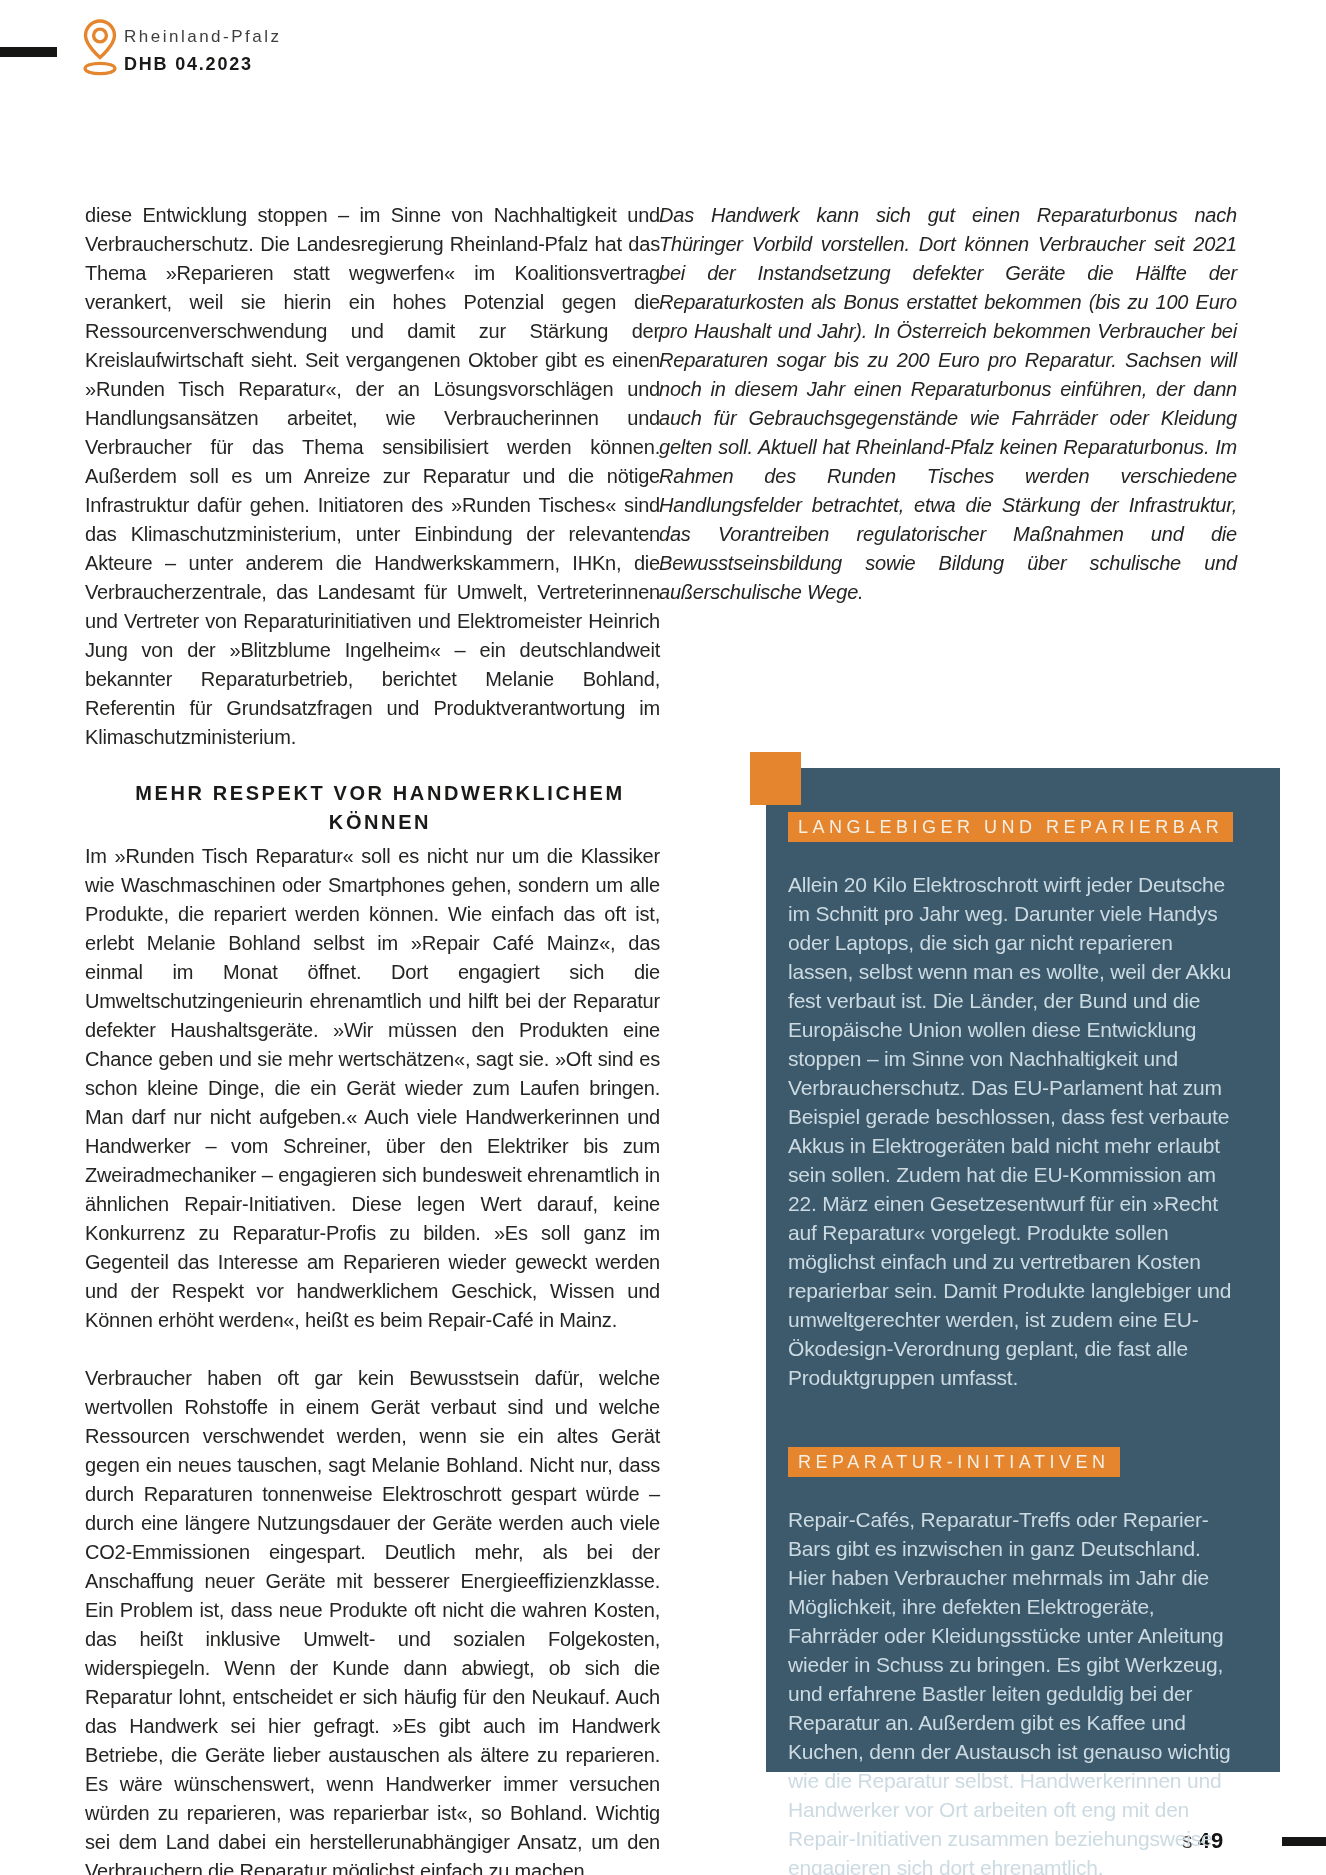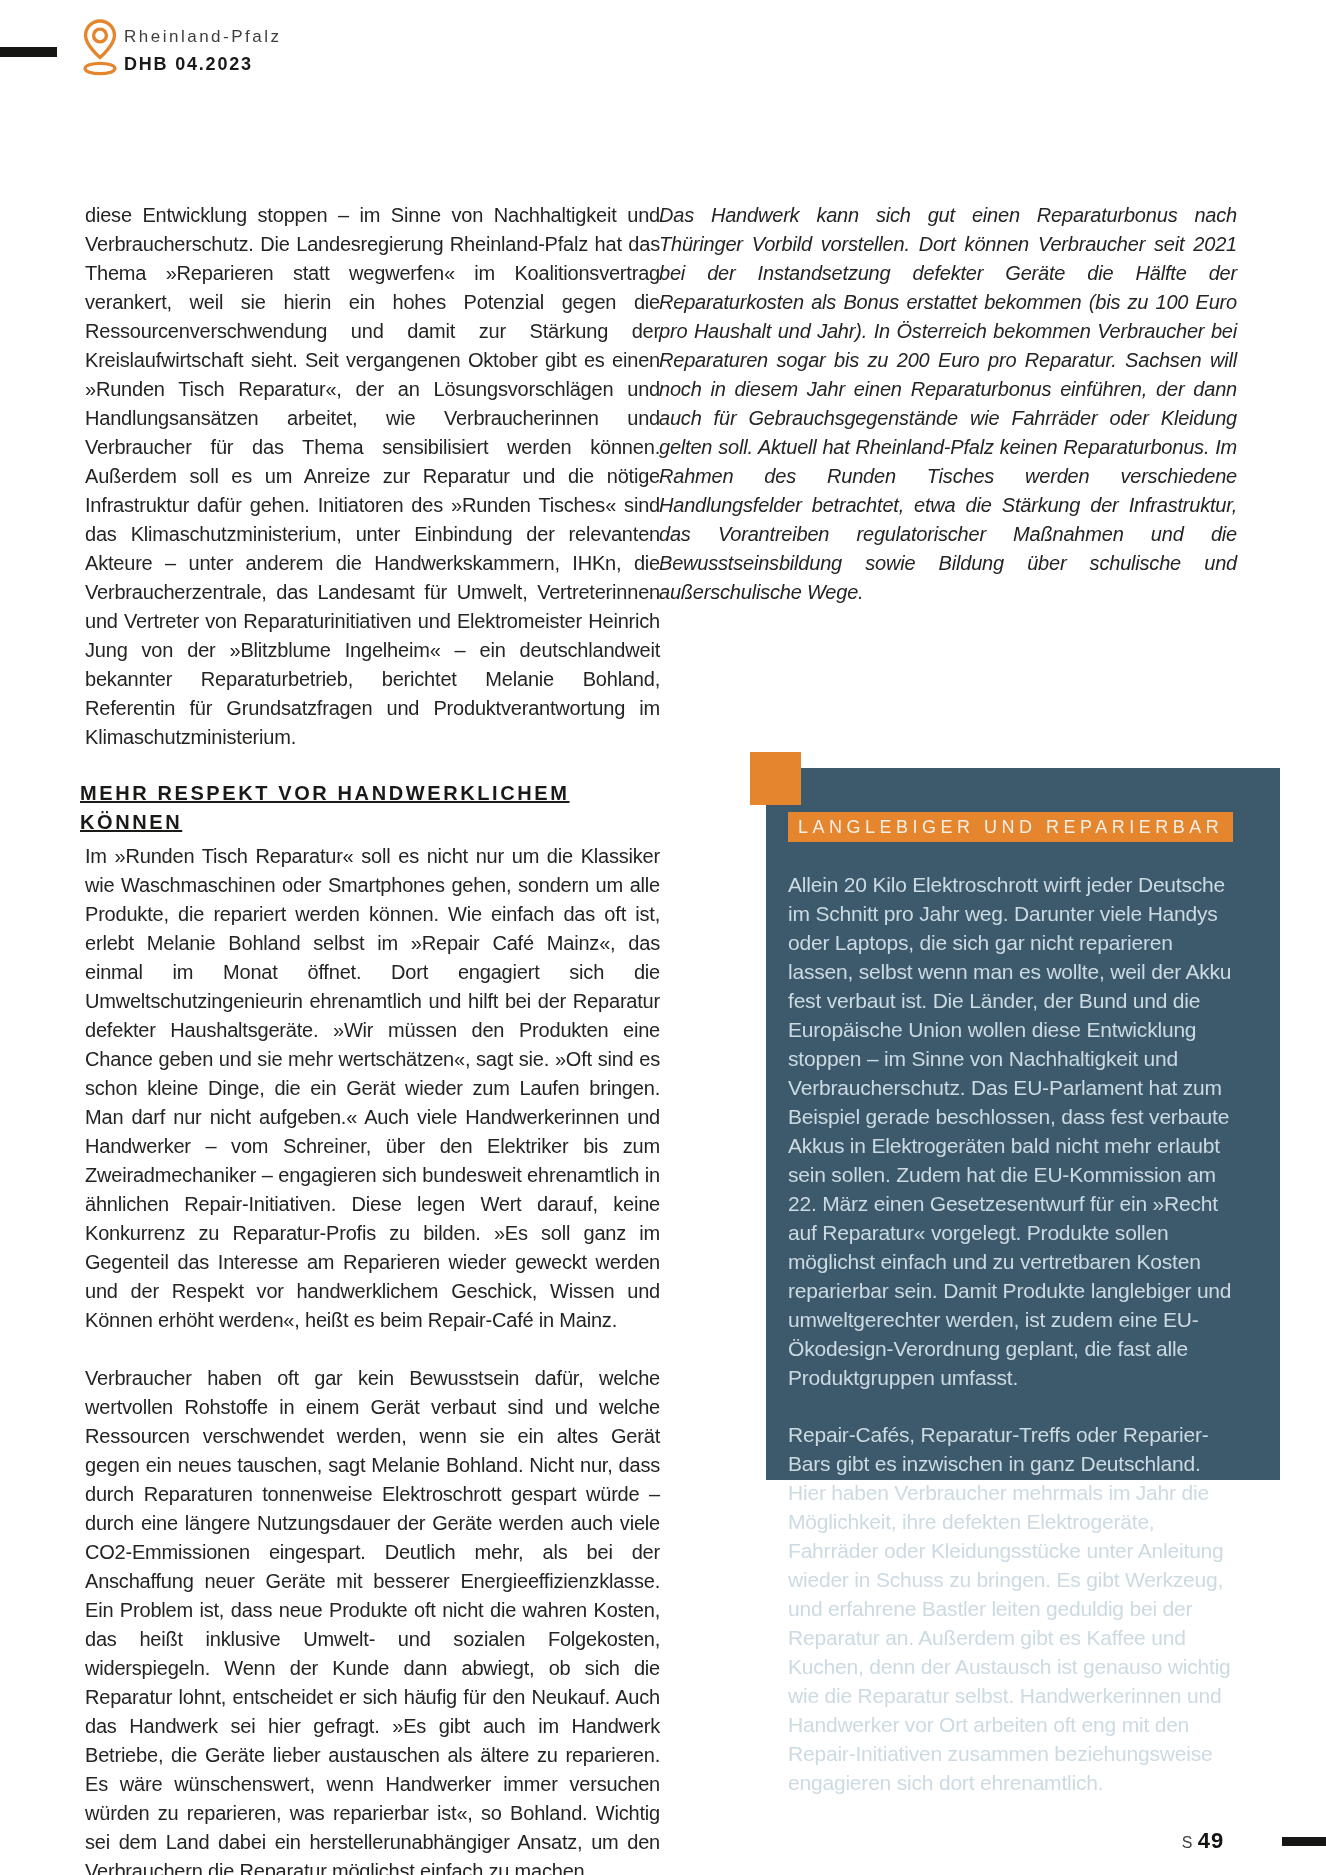--- a/index.html
+++ b/index.html
@@ -14,26 +14,26 @@
   .header-region{font-size:17px;letter-spacing:2.5px;color:#3e3e3d;}
   .header-issue{font-size:18px;font-weight:bold;letter-spacing:1.8px;color:#1a1a18;margin-top:7px;}
   
   .col{position:absolute;top:196px;font-size:20px;line-height:29px;text-align:justify;letter-spacing:-0.2px;}
   .col-left{left:80px;width:585px;}
   .col-right{left:654px;width:588px;font-style:italic;}
   .col p{margin:5px;}
   .col p + p{margin-top:29px;}
   .subhead{
     font-size:20px;font-weight:bold;letter-spacing:2.6px;color:#1a1a18;
-    margin:27px 0 5px 0;text-align:left;text-decoration:underline;
+    margin:27px 0 5px 15px;text-align:center;
   }
   
   .accent-square{position:absolute;left:750px;top:752px;width:51px;height:53px;background:#e5862e;z-index:3;}
   .info-box{
-    position:absolute;left:766px;top:768px;width:514px;height:712px;z-index:2;
+    position:absolute;left:766px;top:768px;width:514px;height:1004px;z-index:2;
     background:#3d5a6c;box-sizing:border-box;padding:44px 30px 0 22px;
   }
   .box-label{
     display:inline-block;background:#e5862e;color:#f6efe6;
     font-size:18px;letter-spacing:4.5px;padding:5px 10px 4px 10px;white-space:nowrap;
   }
   .box-label-2{margin-top:55px;}
   .box-text{
     margin:28px 15px 0 0;font-size:21px;line-height:29px;color:#ccdae2;
     text-align:left;letter-spacing:-0.2px;
@@ -72,20 +72,21 @@
 </div>
 
 <div class="col col-right">
   <p>Das Handwerk kann sich gut einen Reparaturbonus nach Thüringer Vorbild vorstellen. Dort können Verbraucher seit 2021 bei der Instandsetzung defekter Geräte die Hälfte der Reparaturkosten als Bonus erstattet bekommen (bis zu 100 Euro pro Haushalt und Jahr). In Österreich bekommen Verbraucher bei Reparaturen sogar bis zu 200 Euro pro Reparatur. Sachsen will noch in diesem Jahr einen Reparaturbonus einführen, der dann auch für Gebrauchsgegenstände wie Fahrräder oder Kleidung gelten soll. Aktuell hat Rheinland-Pfalz keinen Reparaturbonus. Im Rahmen des Runden Tisches werden verschiedene Handlungsfelder betrachtet, etwa die Stärkung der Infrastruktur, das Vorantreiben regulatorischer Maßnahmen und die Bewusstseinsbildung sowie Bildung über schulische und außerschulische Wege.</p>
 </div>
 
 <div class="accent-square"></div>
 <div class="info-box">
   <span class="box-label">LANGLEBIGER UND REPARIERBAR</span>
   <p class="box-text">Allein 20 Kilo Elektroschrott wirft jeder Deutsche im Schnitt pro Jahr weg. Darunter viele Handys oder Laptops, die sich gar nicht reparieren lassen, selbst wenn man es wollte, weil der Akku fest verbaut ist. Die Länder, der Bund und die Europäische Union wollen diese Entwicklung stoppen – im Sinne von Nachhaltigkeit und Verbraucherschutz. Das EU-Parlament hat zum Beispiel gerade beschlossen, dass fest verbaute Akkus in Elektrogeräten bald nicht mehr erlaubt sein sollen. Zudem hat die EU-Kommission am 22. März einen Gesetzesentwurf für ein »Recht auf Reparatur« vorgelegt. Produkte sollen möglichst einfach und zu vertretbaren Kosten reparierbar sein. Damit Produkte langlebiger und umweltgerechter werden, ist zudem eine EU-Ökodesign-Verordnung geplant, die fast alle Produktgruppen umfasst.</p>
+  <span class="box-label box-label-2">REPARATUR-INITIATIVEN</span>
   <p class="box-text">Repair-Cafés, Reparatur-Treffs oder Reparier-Bars gibt es inzwischen in ganz Deutschland. Hier haben Verbraucher mehrmals im Jahr die Möglichkeit, ihre defekten Elektrogeräte, Fahrräder oder Kleidungsstücke unter Anleitung wieder in Schuss zu bringen. Es gibt Werkzeug, und erfahrene Bastler leiten geduldig bei der Reparatur an. Außerdem gibt es Kaffee und Kuchen, denn der Austausch ist genauso wichtig wie die Reparatur selbst. Handwerkerinnen und Handwerker vor Ort arbeiten oft eng mit den Repair-Initiativen zusammen beziehungsweise engagieren sich dort ehrenamtlich.</p>
   
 </div>
 
 <div class="footer-left">
   <span class="footer-issue">DHB 04.2023</span>
   <span class="footer-region">Rheinland-Pfalz</span>
 </div>
 <div class="footer-right">
   <span class="page-prefix">S</span>

